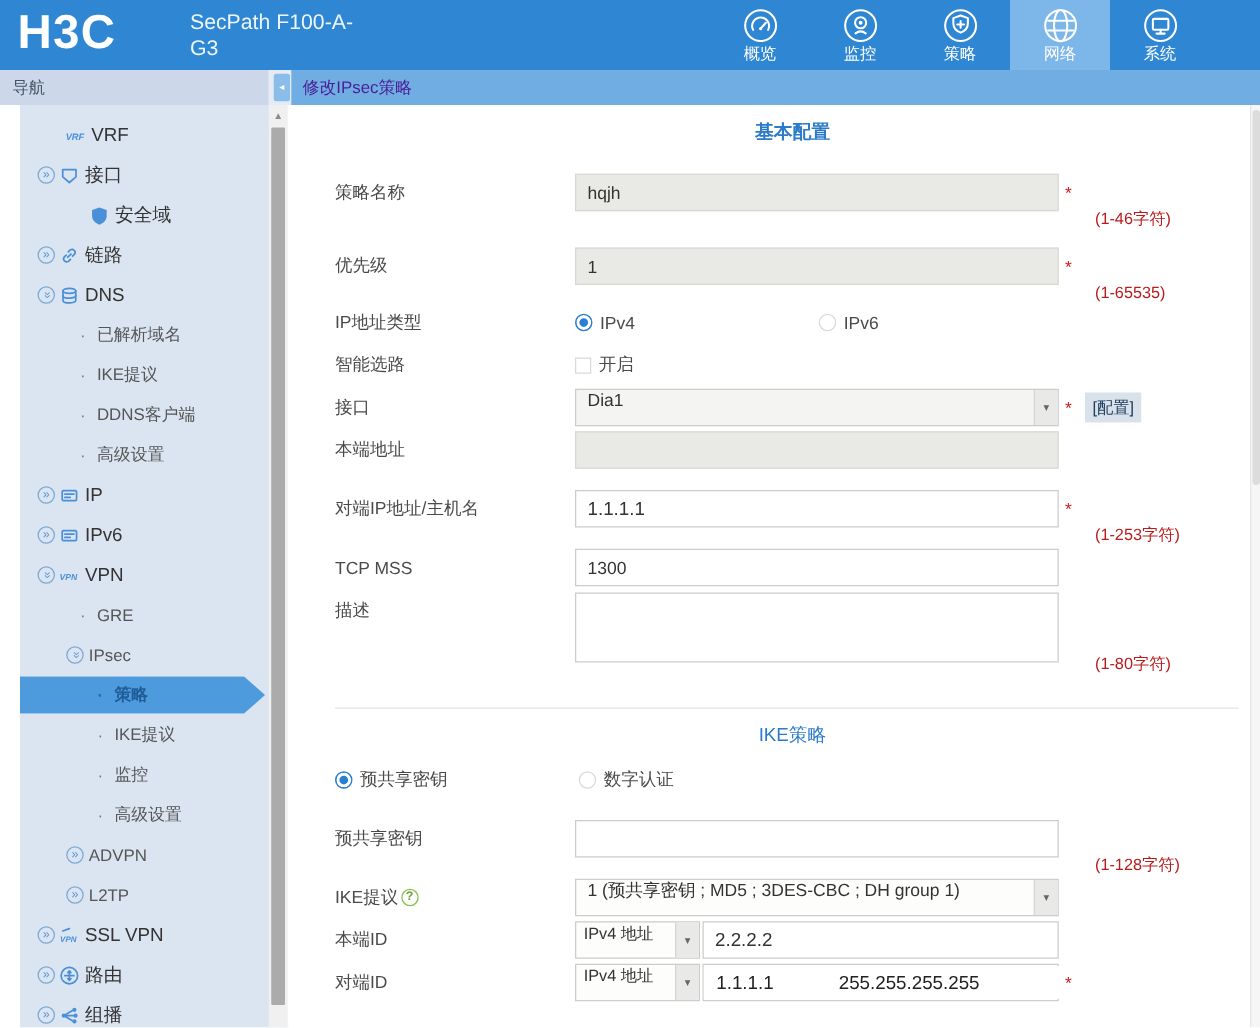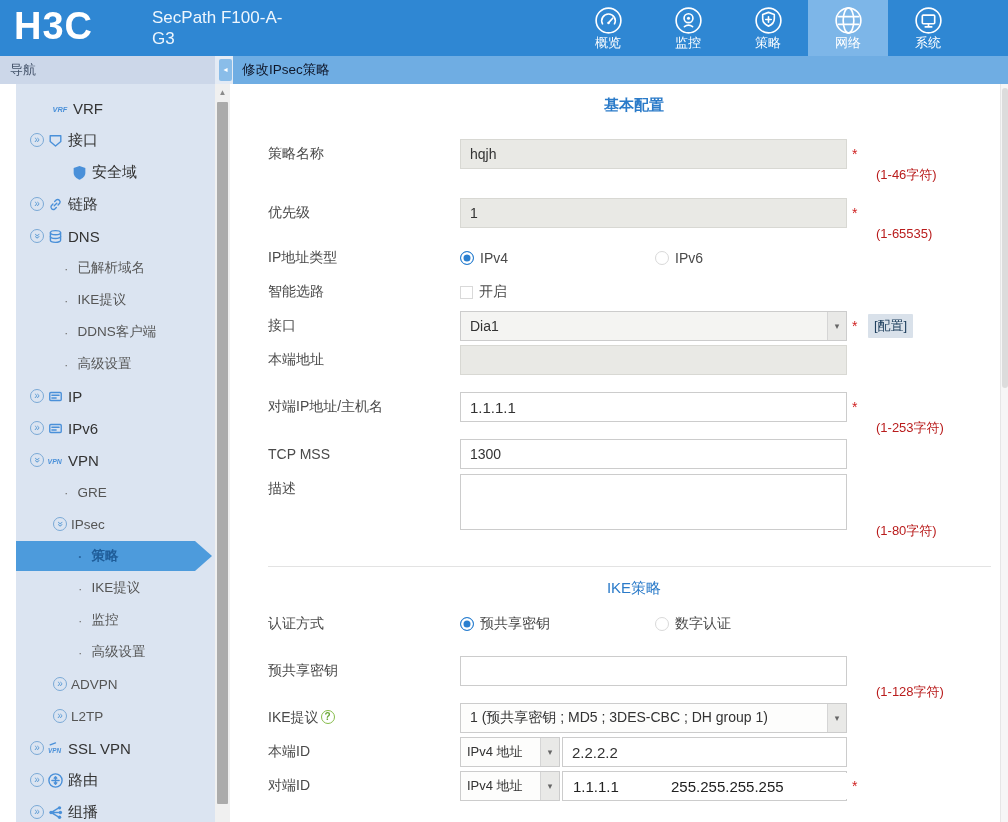--- a/index.html
+++ b/index.html
@@ -17,21 +17,21 @@
   .navtile svg { display:block; }
   .navlabel { color:#fff; font-size:13px; line-height:14px; white-space:nowrap; }
 
   
   .navheader { position:absolute; left:0; top:56px; width:215px; height:28px; background:#ccd7e9;
                color:#44536a; font-size:13px; line-height:28px; padding-left:10px; }
   .stripgap { position:absolute; left:215px; top:56px; width:18px; height:28px; background:#e4ebf5; }
   .collapsebtn { position:absolute; left:219px; top:59px; width:13px; height:22px; background:#8abde9;
                  border-radius:2px; color:#fff; font-size:8px; line-height:22px; text-align:center; cursor:pointer; }
   .tabstrip { position:absolute; left:233px; top:56px; width:775px; height:28px; background:#6fade3; }
-  .tabtitle { color:#0f172a; font-size:13.5px; line-height:28px; padding-left:9px; }
+  .tabtitle { color:#4c1d95; font-size:13.5px; line-height:28px; padding-left:9px; }
 
   
   .sidebar { position:absolute; left:16px; top:84px; width:215px; height:738px; background:#dbe4f1; padding-top:8px; overflow:hidden; }
   .sb-item { height:32px; display:flex; align-items:center; font-size:15px; color:#333; cursor:pointer; white-space:nowrap; }
   .sb-item.sub { font-size:13.5px; color:#555; }
   .sb-item .exp { width:14px; height:14px; border:1px solid #7aa9d6; border-radius:50%; color:#5b9bd5;
                   font-size:10px; line-height:12px; text-align:center; flex:0 0 14px; }
   .sb-item .exp.down { transform:rotate(90deg); }
   .sb-item .sbicon { width:17px; height:17px; margin-left:3px; flex:0 0 17px; }
   .sb-item .bullet { color:#777; margin-right:5px; }
@@ -58,21 +58,21 @@
   .flabel { flex:0 0 192px; font-size:14px; color:#4a4a4a; padding-top:0; }
   .fin { width:387px; height:30px; border:1px solid #ccc; background:#fff; padding:0 9px; font-size:14px; color:#333;
          font-family:"Liberation Sans","DejaVu Sans",sans-serif; outline:none; }
   .fin.dis { background:#e9e9e5; border-color:#d8d8d3; }
   .fta { width:387px; height:56px; border:1px solid #ccc; resize:none; font-size:14px; padding:4px 8px; outline:none;
          font-family:"Liberation Sans","DejaVu Sans",sans-serif; }
   .req { color:#cf2020; font-size:14px; margin-left:5px; width:8px; }
   .hint { color:#b91c1c; font-size:13px; margin-left:16px; white-space:nowrap;margin-top:42px; }
   .chip { background:#d9e1ea; color:#20415f; font-size:13px; padding:3px 6px; margin-left:8px; cursor:pointer; border-radius:1px; }
 
-  .dd { height:30px; border:1px solid #ccc; display:flex; align-items:center; background:#f4f4f2; cursor:pointer; }
+  .dd { height:30px; border:1px solid #ccc; display:flex; background:#f4f4f2; cursor:pointer; }
   .dd.white { background:#fdfdfc; }
   .dd .ddtext { flex:1; padding:0 9px; font-size:14px; color:#333; white-space:nowrap; overflow:hidden; }
   .dd .ddarrow { flex:0 0 19px; height:100%; border-left:1px solid #d5d5d5; background:#e9e9e7; color:#666;
                  font-size:9px; display:flex; align-items:center; justify-content:center; }
   .dd.w387 { width:387px; }
   .dd.w100 { width:100px; }
   .dd.w100 .ddtext { font-size:13px; padding:0 6px; }
 
   .opt { display:inline-flex; align-items:center; gap:6px; font-size:14px; color:#4a4a4a; cursor:pointer; }
   .radio { width:14px; height:14px; border-radius:50%; border:1px solid #d9d9d9; background:#fff; flex:0 0 14px; }
@@ -368,21 +368,20 @@
       <span class="req"></span>
       <span class="hint" style="padding-top:6px">(1-80字符)</span>
     </div>
 
     <div class="sep"></div>
 
     <div class="sectitle">IKE策略</div>
 
 
     <div class="frow">
-      <span class="flabel">认证方式</span>
       <span class="opt" style="width:195px">
         <span class="radio checked"></span>
         <span>预共享密钥</span>
       </span>
       <span class="opt">
         <span class="radio"></span>
         <span>数字认证</span>
       </span>
     </div>
 

